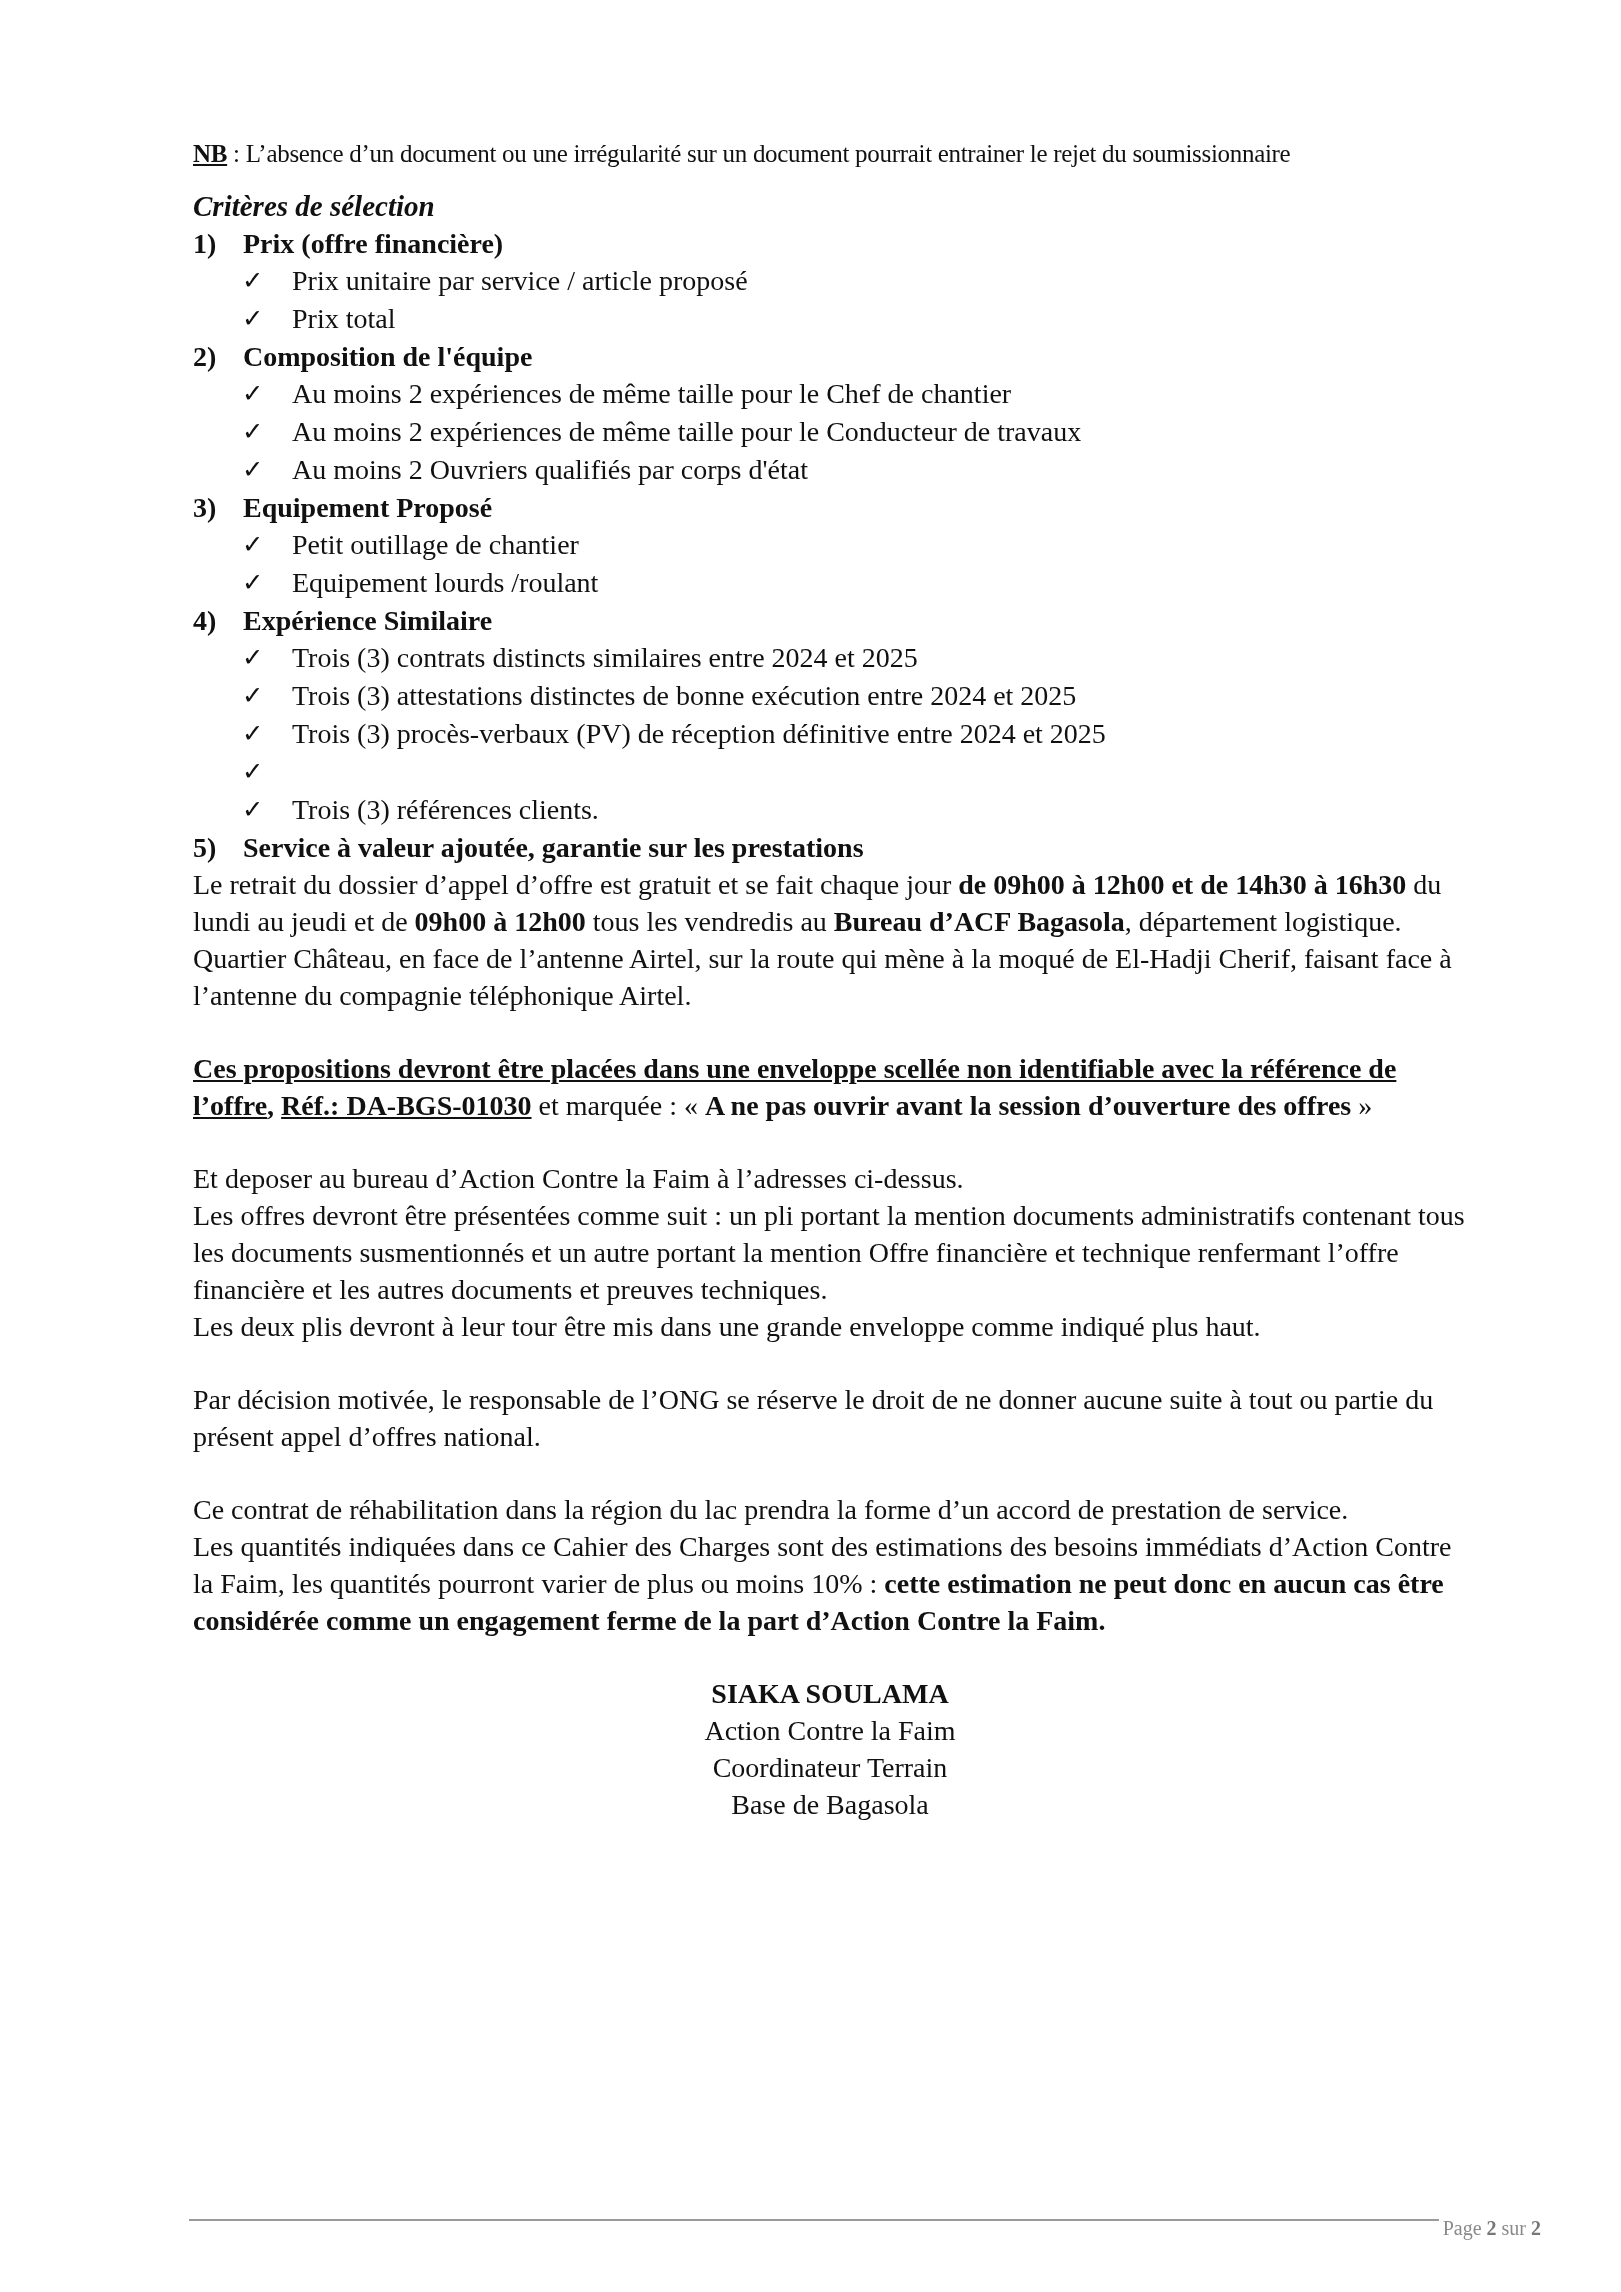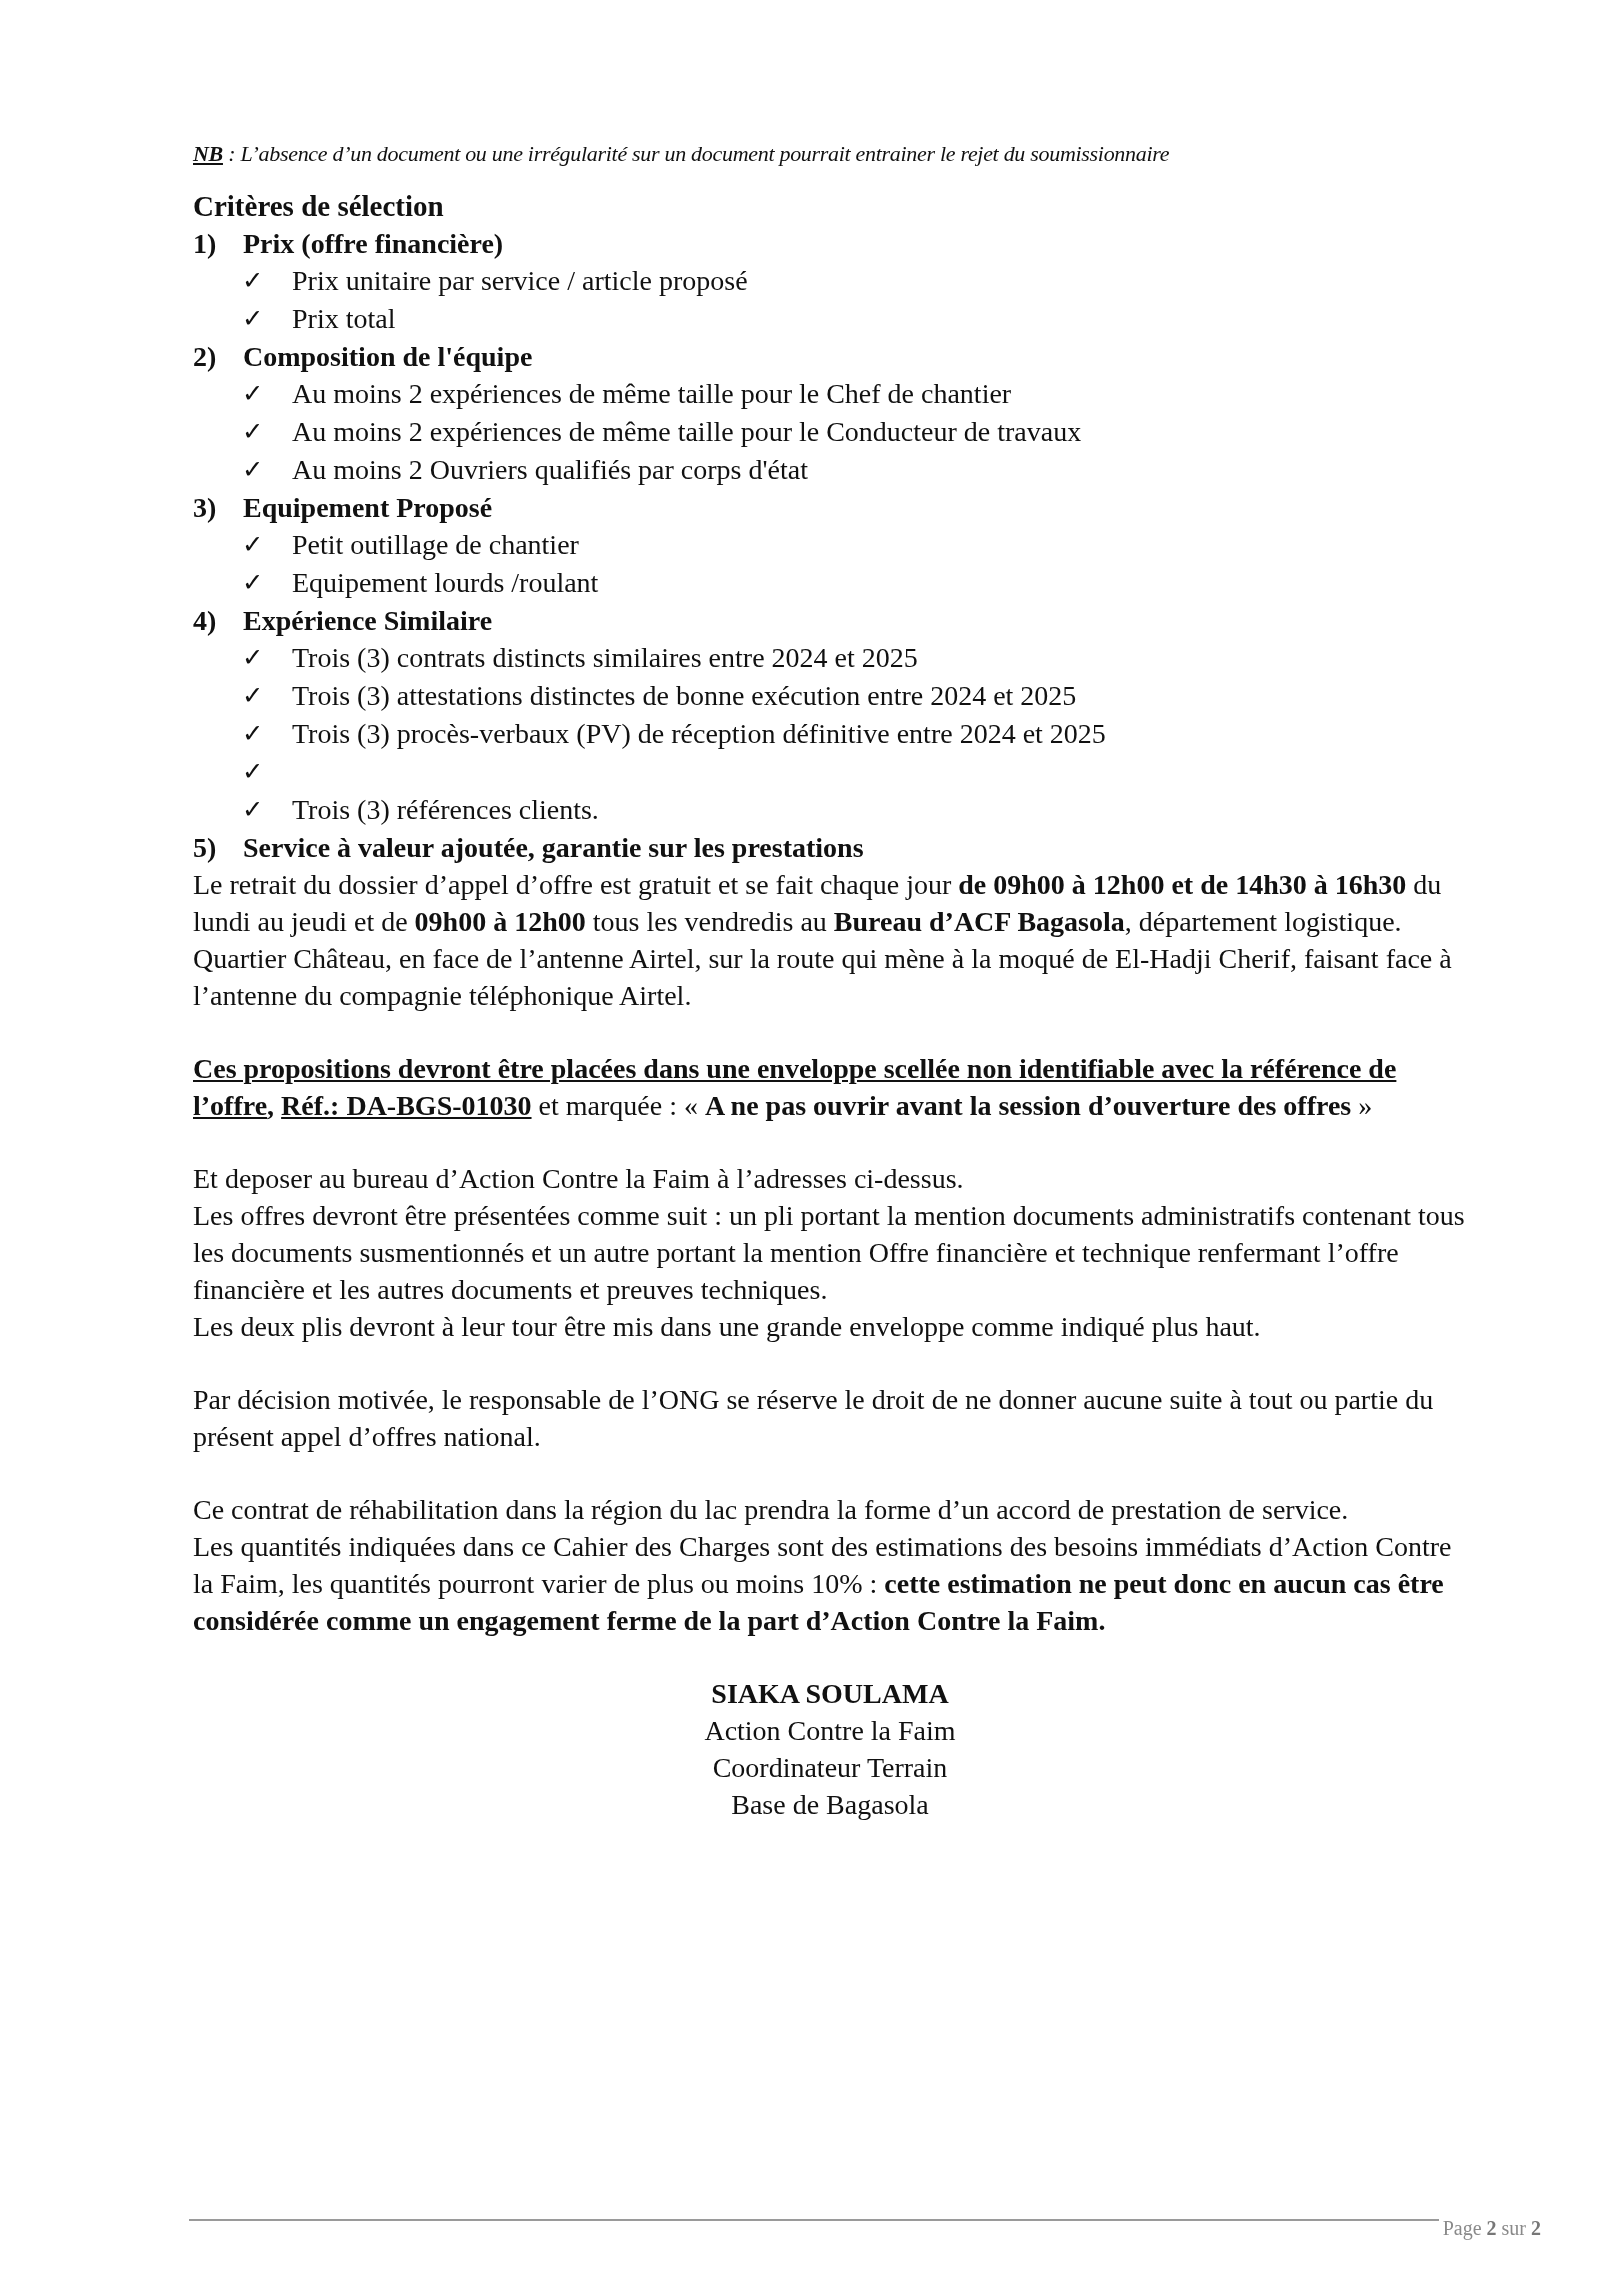--- a/index.html
+++ b/index.html
@@ -1,21 +1,21 @@
 <!DOCTYPE html>
 <html><head>
   <meta charset="utf-8">
   <style>
     html, body { margin: 0; padding: 0; background: #ffffff; }
     body { width: 1621px; height: 2293px; position: relative; overflow: hidden;
            font-family: "Liberation Serif", "DejaVu Serif", serif; color: #111; }
     .page { position: absolute; left: 193px; top: 137px; width: 1274px; }
-    .nb { font-style: italic; font-size: 22px; line-height: 33px; margin-bottom: 17.6px; letter-spacing: -0.3px; }
+    .nb { font-size: 25px; line-height: 33px; margin-bottom: 17.6px; letter-spacing: -0.3px; }
     .nb .nb-key { font-weight: bold; text-decoration: underline; }
-    .crit-title { font-weight: bold; font-size: 29px; line-height: 37px; }
+    .crit-title { font-style: italic; font-weight: bold; font-size: 29px; line-height: 37px; }
     .num-item { font-weight: bold; font-size: 28px; line-height: 37px; display: flex; }
     .num-item .num { width: 50px; flex: 0 0 50px; }
     .check-item { font-size: 28px; line-height: 38px; display: flex; padding-left: 49px; }
     .check-item .chk { width: 50px; flex: 0 0 50px; font-size: 25.5px; }
     p { margin: 0; font-size: 28px; line-height: 37px; }
     .gap { height: 36px; }
     .u { text-decoration: underline; }
     b { font-weight: bold; }
     .sig { font-size: 28px; line-height: 37px; text-align: center; }
     .footer-rule { position: absolute; left: 189px; top: 2219px; width: 1250px; height: 2px; background: #9a9a9a; }

